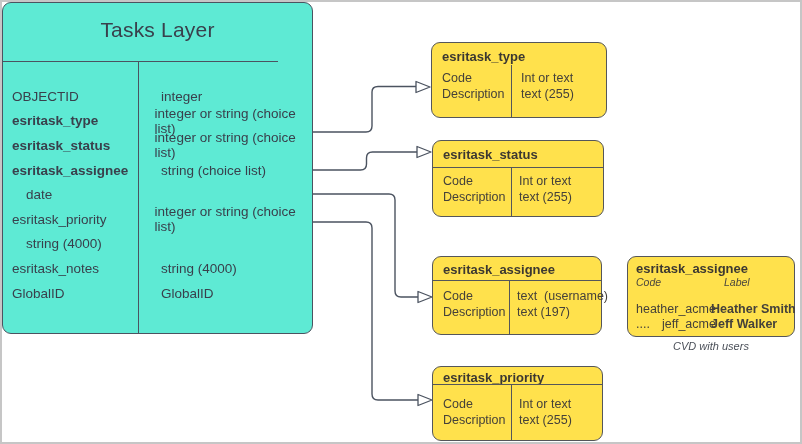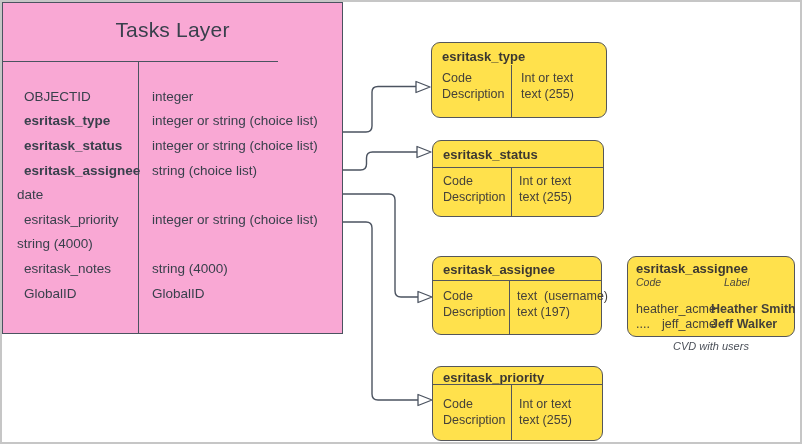--- a/index.html
+++ b/index.html
@@ -11,39 +11,39 @@
     overflow:hidden;
   }
   .canvas {
     position:absolute; left:0; top:0; width:802px; height:444px;
     background:#fff;
     box-shadow: inset 0 0 0 2px #c6c6c6;
   }
 
   
   .tasks-table {
-    position:absolute; left:2px; top:2px; width:341px; height:332px;
-    border:1.6px solid #4b5360; border-radius:0; background:#f9a8d4;
+    position:absolute; left:2px; top:2px; width:311px; height:332px;
+    border:1.6px solid #4b5360; border-radius:9px; background:#5eead4;
   }
   .tasks-title {
     position:absolute; left:0; top:15px; width:100%; height:30px;
     text-align:center; font-size:21px; color:#39404c; letter-spacing:0.2px;
   }
   .title-sep {
     position:absolute; left:0; top:58px; width:275px; height:0;
     border-top:1.6px solid #4b5360;
   }
   .col-div {
     position:absolute; left:135px; top:59px; bottom:0; width:0;
     border-left:1.4px solid #4b5360;
   }
   .trows { position:absolute; left:0; top:81px; width:100%; }
   .trow { height:24.6px; display:flex; align-items:center; font-size:13.5px; color:#39404c; }
-  .trow .cell-name { padding-left:21px; width:135px; }
-  .trow .cell-type { padding-left:14px; }
+  .trow .cell-name { padding-left:9px; width:135px; }
+  .trow .cell-type { padding-left:23px; }
   .trow.bold .cell-name { font-weight:bold; }
 
   
   .ybox {
     position:absolute; background:#ffe14c; border:1.5px solid #55565a;
     border-radius:9px; color:#45413a;
   }
   .ybox .ytitle { position:absolute; left:10px; font-weight:bold; font-size:13px; color:#3c3831; white-space:nowrap; }
   .ybox .ydiv-h { position:absolute; left:0; right:0; height:0; border-top:1.4px solid #55565a; }
   .ybox .ydiv-v { position:absolute; width:0; border-left:1.4px solid #55565a; }

